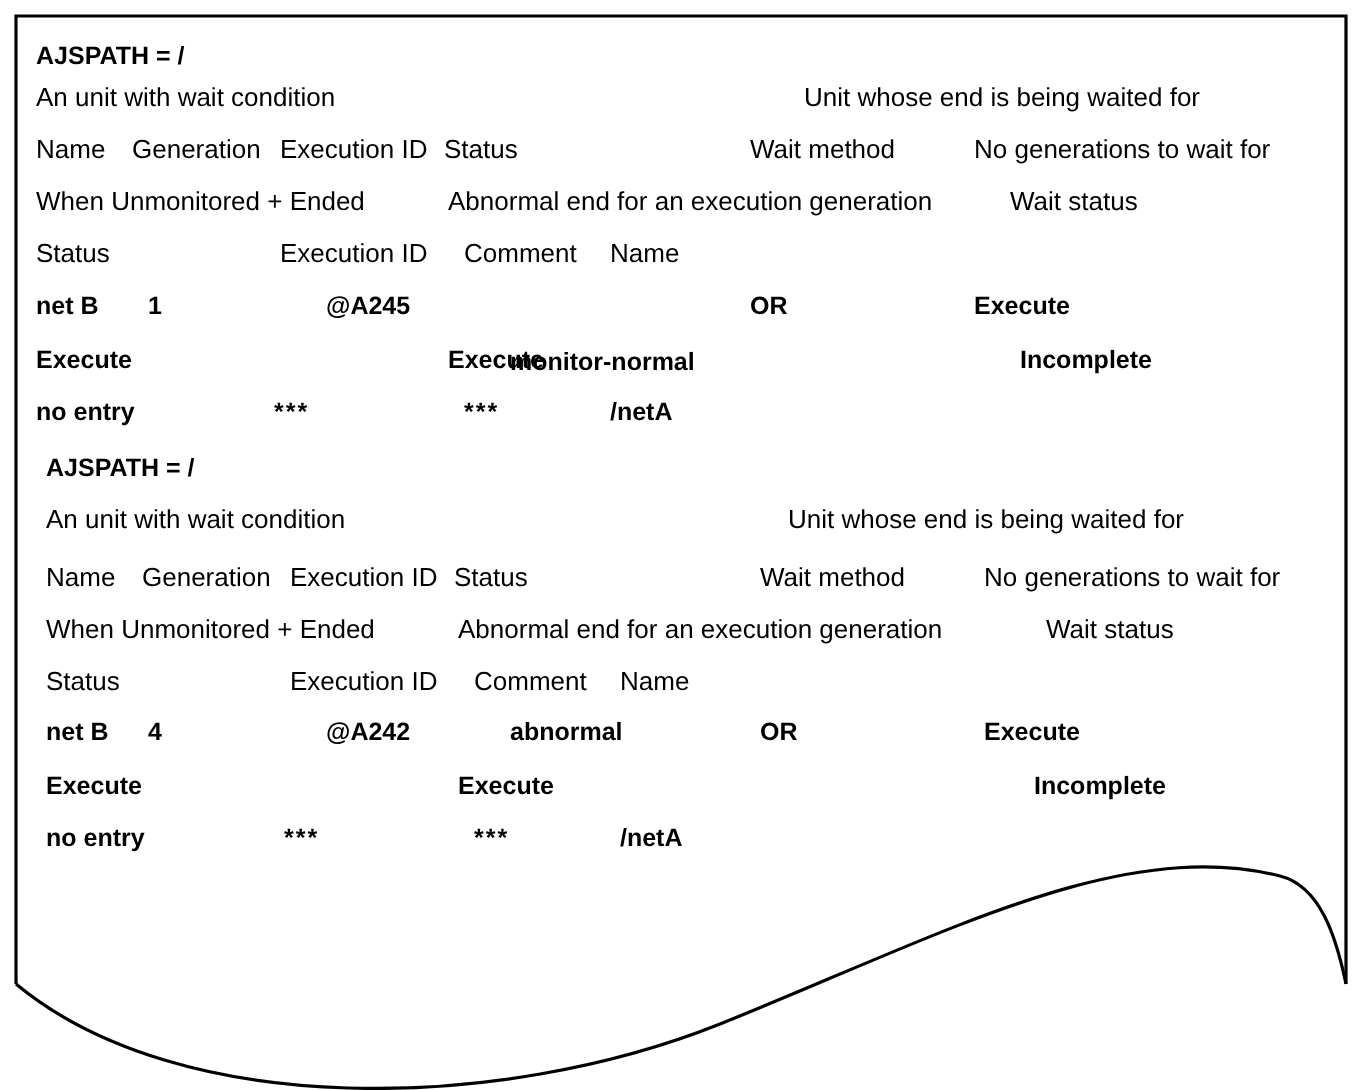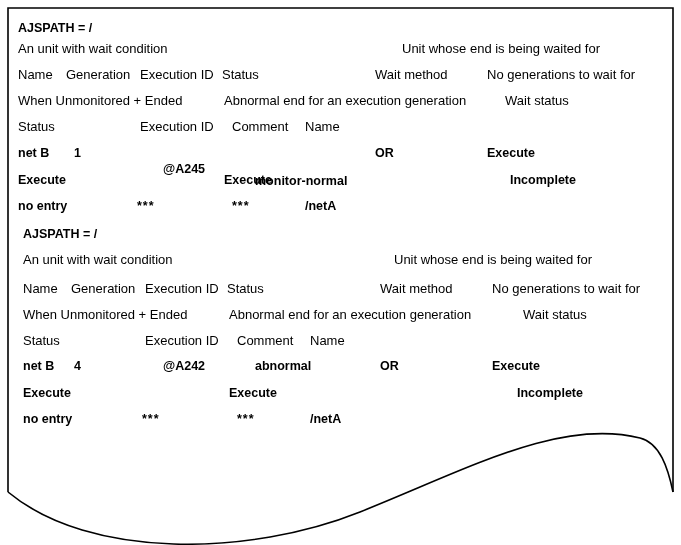--- a/index.html
+++ b/index.html
@@ -49,21 +49,21 @@
       <div class="cell norm" style="left:224px;top:93px;">Abnormal end for an execution generation</div>
       <div class="cell norm" style="left:505px;top:93px;">Wait status</div>
 
       <div class="cell norm" style="left:18px;top:119px;">Status</div>
       <div class="cell norm" style="left:140px;top:119px;">Execution ID</div>
       <div class="cell norm" style="left:232px;top:119px;">Comment</div>
       <div class="cell norm" style="left:305px;top:119px;">Name</div>
 
       <div class="cell bold" style="left:18px;top:146px;">net B</div>
       <div class="cell bold" style="left:74px;top:146px;">1</div>
-      <div class="cell bold" style="left:163px;top:162px;">@A245</div>
+      <div class="cell bold" style="left:163px;top:146px;">@A245</div>
       <div class="cell bold" style="left:255px;top:146px;margin-top:28px;">monitor-normal</div>
       <div class="cell bold" style="left:375px;top:146px;">OR</div>
       <div class="cell bold" style="left:487px;top:146px;">Execute</div>
 
       <div class="cell bold" style="left:18px;top:173px;">Execute</div>
       <div class="cell bold" style="left:224px;top:173px;">Execute</div>
       <div class="cell bold" style="left:510px;top:173px;">Incomplete</div>
 
       <div class="cell bold" style="left:18px;top:199px;">no entry</div>
       <div class="cell stars" style="left:137px;top:199px;">***</div>

